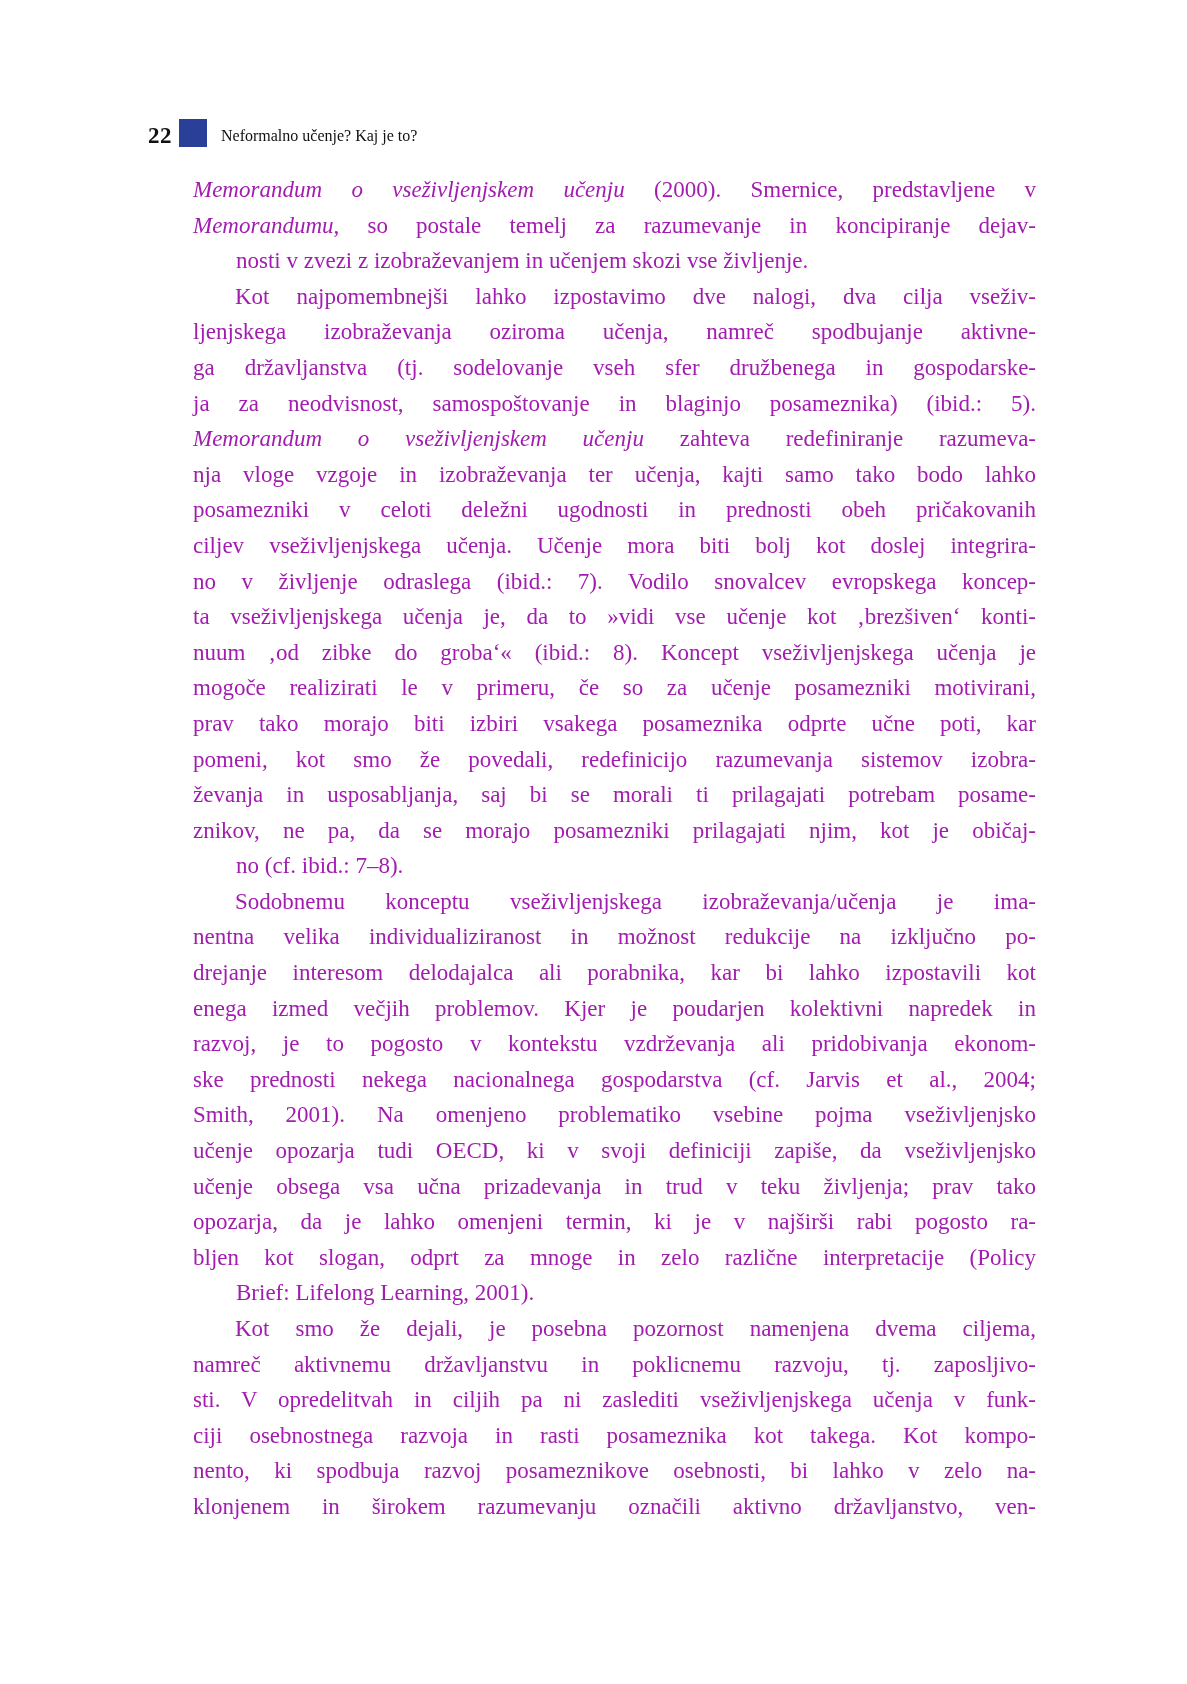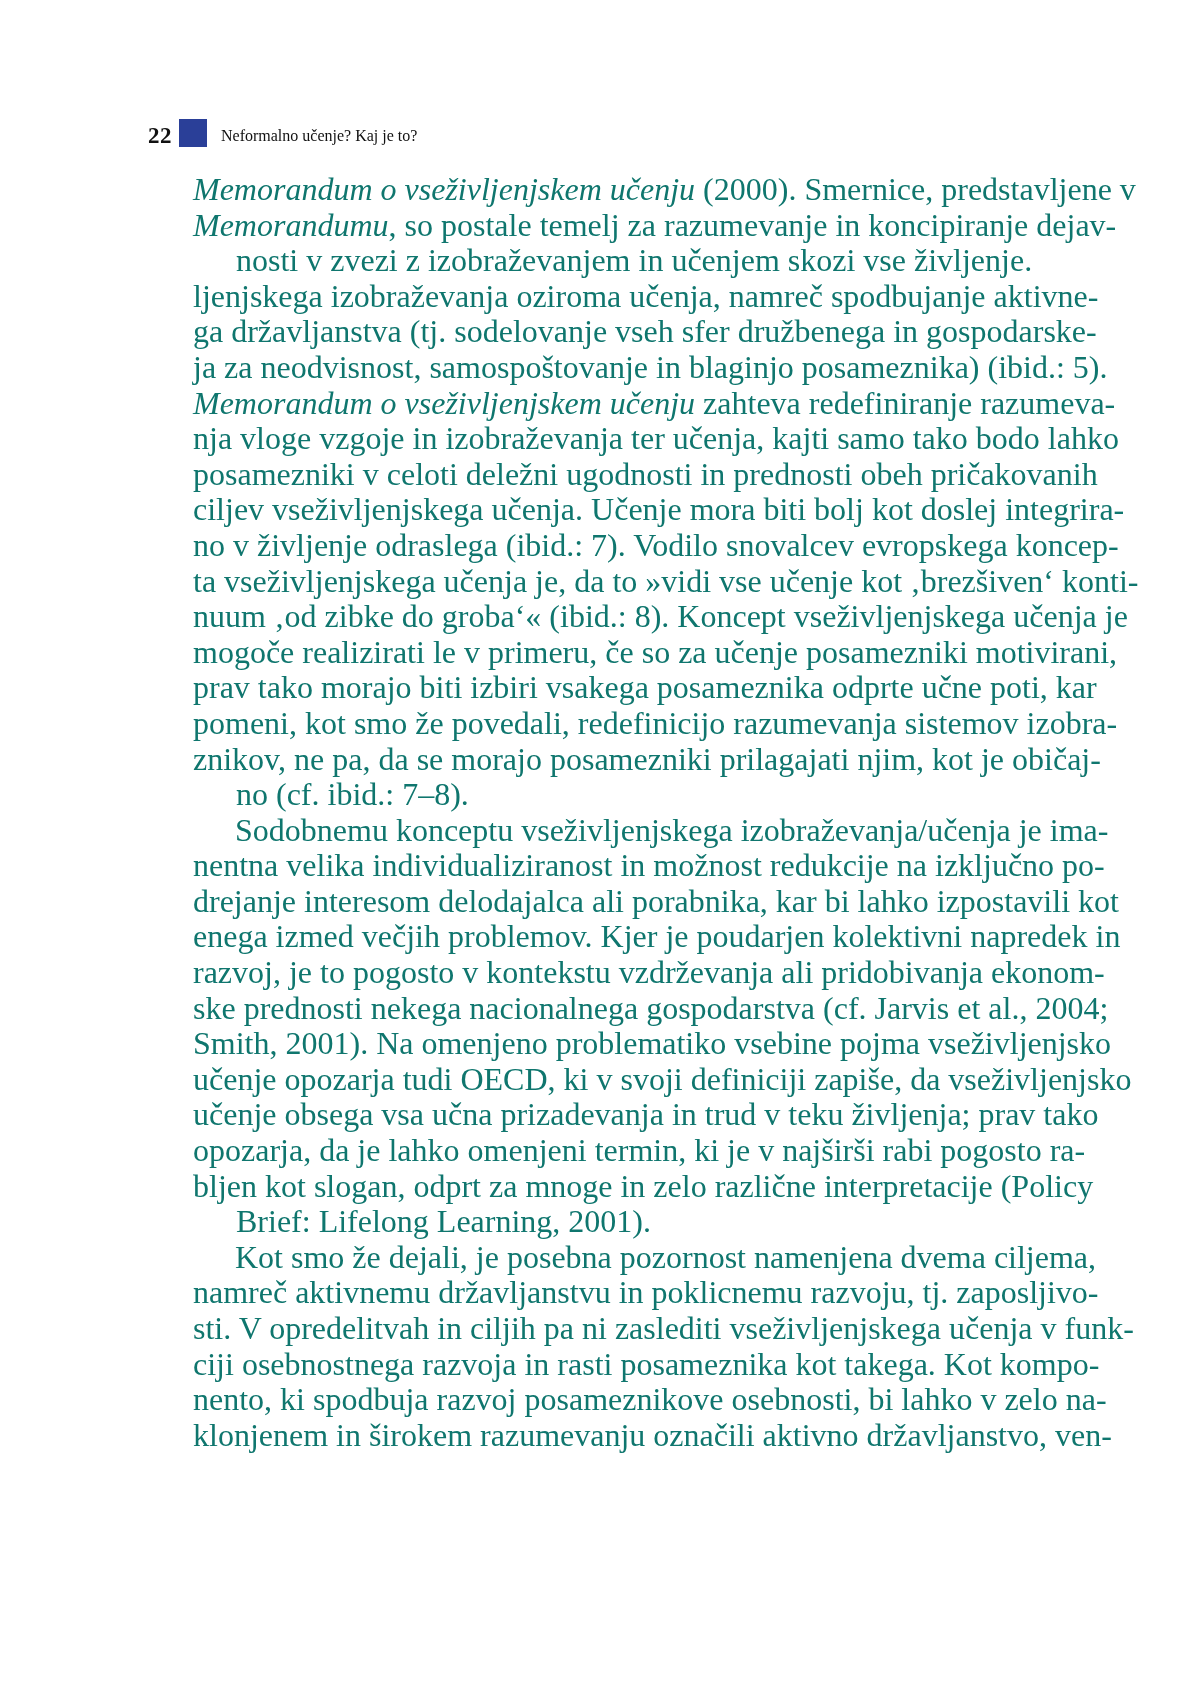--- a/index.html
+++ b/index.html
@@ -2,52 +2,54 @@
 <html><head>
 <meta charset="utf-8">
 <style>
   html, body { margin: 0; padding: 0; background: #ffffff; }
   body { width: 1187px; height: 1684px; position: relative; overflow: hidden; }
   .page { position: absolute; left: 0; top: 0; width: 1011px; height: 1684px; }
   .header { position: absolute; left: 148px; top: 118px; height: 36px; display: flex; align-items: center; }
   .page-num { font-family: "Liberation Serif", serif; font-weight: bold; font-size: 23px; color: #111; letter-spacing: 0.5px; }
   .square { width: 28px; height: 28px; background: #2a3f98; margin-left: 7px; margin-right: 14px; margin-top: -6px; }
   .running-title { font-family: "Liberation Serif", serif; font-size: 16px; color: #111; }
-  .body-text { position: absolute; left: 193px; top: 172px; width: 843px; font-family: "Liberation Serif", serif; font-size: 32px; line-height: 35.6px; color: #0f766e; }
+  .body-text { position: absolute; left: 193px; top: 172px; width: 843px; font-family: "Liberation Serif", serif; font-size: 23px; line-height: 35.6px; color: #a21caf; }
   .line { display: block; white-space: nowrap; text-align: justify; text-align-last: justify; }
   .line.last { text-align-last: left; margin-left: 43px; }
   .indent { padding-left: 42px; }
   em { font-style: italic; }
 </style>
 </head>
 <body>
 
 <div class="page">
   <div class="header">
     <span class="page-num">22</span>
     <span class="square" style="background: rgb(42, 63, 152);"></span>
     <span class="running-title">Neformalno učenje? Kaj je to?</span>
   </div>
   <div class="body-text" id="body-text">
       <span class="line"><em>Memorandum o vseživljenjskem učenju</em><span> (2000). Smernice, predstavljene v</span></span>
       <span class="line"><em>Memorandumu</em><span>, so postale temelj za razumevanje in koncipiranje dejav-</span></span>
       <span class="line last"><span>nosti v zvezi z izobraževanjem in učenjem skozi vse življenje.</span></span>
+      <span class="line indent"><span>Kot najpomembnejši lahko izpostavimo dve nalogi, dva cilja vseživ-</span></span>
       <span class="line"><span>ljenjskega izobraževanja oziroma učenja, namreč spodbujanje aktivne-</span></span>
       <span class="line"><span>ga državljanstva (tj. sodelovanje vseh sfer družbenega in gospodarske-</span></span>
       <span class="line"><span>ja za neodvisnost, samospoštovanje in blaginjo posameznika) (ibid.: 5).</span></span>
       <span class="line"><em>Memorandum o vseživljenjskem učenju</em><span> zahteva redefiniranje razumeva-</span></span>
       <span class="line"><span>nja vloge vzgoje in izobraževanja ter učenja, kajti samo tako bodo lahko</span></span>
       <span class="line"><span>posamezniki v celoti deležni ugodnosti in prednosti obeh pričakovanih</span></span>
       <span class="line"><span>ciljev vseživljenjskega učenja. Učenje mora biti bolj kot doslej integrira-</span></span>
       <span class="line"><span>no v življenje odraslega (ibid.: 7). Vodilo snovalcev evropskega koncep-</span></span>
       <span class="line"><span>ta vseživljenjskega učenja je, da to »vidi vse učenje kot ‚brezšiven‘ konti-</span></span>
       <span class="line"><span>nuum ‚od zibke do groba‘« (ibid.: 8). Koncept vseživljenjskega učenja je</span></span>
       <span class="line"><span>mogoče realizirati le v primeru, če so za učenje posamezniki motivirani,</span></span>
       <span class="line"><span>prav tako morajo biti izbiri vsakega posameznika odprte učne poti, kar</span></span>
       <span class="line"><span>pomeni, kot smo že povedali, redefinicijo razumevanja sistemov izobra-</span></span>
+      <span class="line"><span>ževanja in usposabljanja, saj bi se morali ti prilagajati potrebam posame-</span></span>
       <span class="line"><span>znikov, ne pa, da se morajo posamezniki prilagajati njim, kot je običaj-</span></span>
       <span class="line last"><span>no (cf. ibid.: 7–8).</span></span>
       <span class="line indent"><span>Sodobnemu konceptu vseživljenjskega izobraževanja/učenja je ima-</span></span>
       <span class="line"><span>nentna velika individualiziranost in možnost redukcije na izključno po-</span></span>
       <span class="line"><span>drejanje interesom delodajalca ali porabnika, kar bi lahko izpostavili kot</span></span>
       <span class="line"><span>enega izmed večjih problemov. Kjer je poudarjen kolektivni napredek in</span></span>
       <span class="line"><span>razvoj, je to pogosto v kontekstu vzdrževanja ali pridobivanja ekonom-</span></span>
       <span class="line"><span>ske prednosti nekega nacionalnega gospodarstva (cf. Jarvis et al., 2004;</span></span>
       <span class="line"><span>Smith, 2001). Na omenjeno problematiko vsebine pojma vseživljenjsko</span></span>
       <span class="line"><span>učenje opozarja tudi OECD, ki v svoji definiciji zapiše, da vseživljenjsko</span></span>

